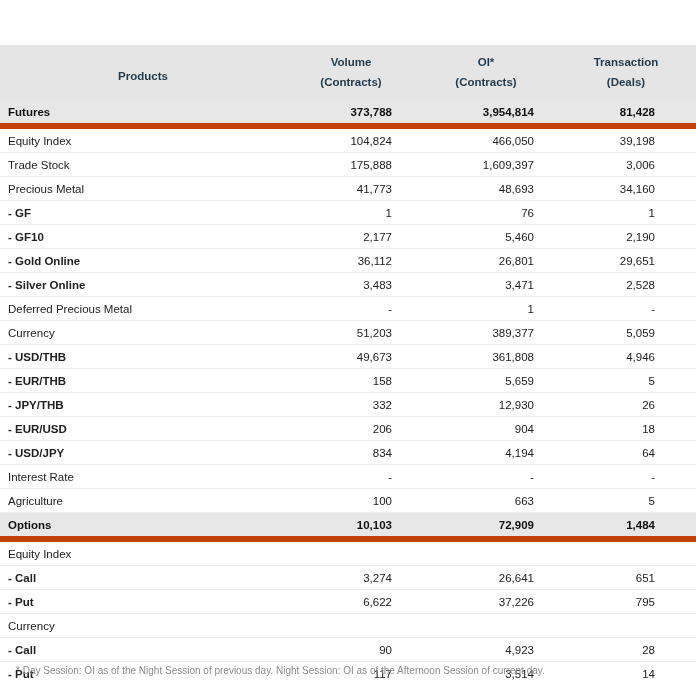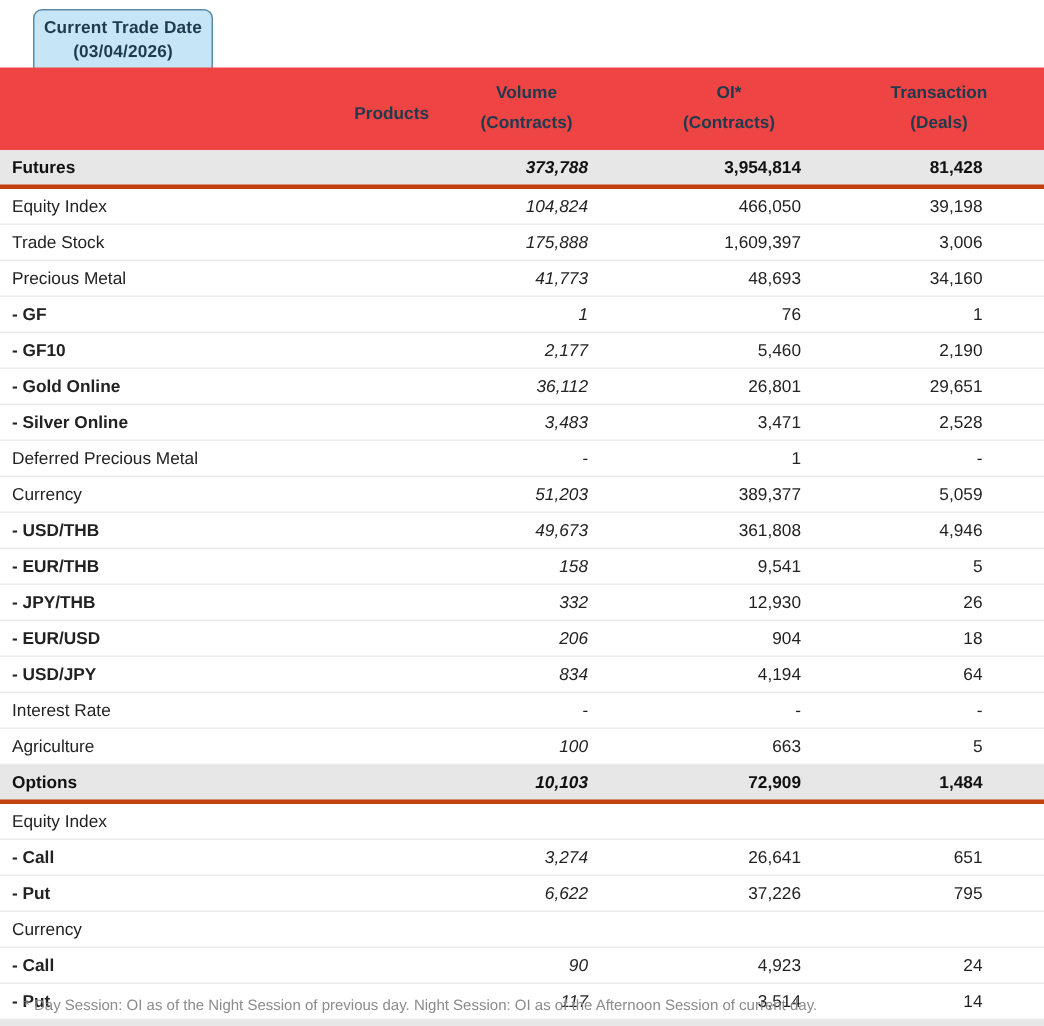--- a/index.html
+++ b/index.html
@@ -64,60 +64,60 @@
     border-collapse: collapse;
     table-layout: fixed;
     font-size: 11.5px;
   }
   table.report col.c-prod   { width: 286px; }
   table.report col.c-vol    { width: 130px; }
   table.report col.c-oi     { width: 140px; }
   table.report col.c-trx    { width: 140px; }
 
   thead th {
-    background: #ef4444;
+    background: #e5e5e5;
     color: #1f3a4d;
     font-weight: bold;
     font-size: 11.5px;
     padding: 0;
     height: 22px;
     vertical-align: middle;
     border: none;
   }
   thead tr.hdr-top th      { padding-top: 7px; height: 20px; }
   thead tr.hdr-bottom th   { padding-bottom: 8px; height: 20px; font-weight: bold; }
-  th.h-prod { text-align: right; }
+  th.h-prod { text-align: center; }
   th.h-vol, th.h-oi, th.h-trx { text-align: center; }
 
   tbody td {
     height: 23px;
     padding: 0 0 0 0;
     font-size: 11.5px;
     color: #222222;
     border-bottom: 1px solid #ececec;
     vertical-align: middle;
     white-space: nowrap;
   }
   td.prod {
     text-align: left;
     padding-left: 8px;
   }
   td.num {
     text-align: right;
     padding-right: 26px;
   }
-  td.num.vol { padding-right: 24px; font-style: italic; }
+  td.num.vol { padding-right: 24px; }
   td.num.oi  { padding-right: 22px; }
   td.num.trx { padding-right: 41px; }
 
   tr.group td {
     background: #e7e7e7;
     font-weight: bold;
     color: #111111;
-    border-bottom: 3px solid #c2410c;
+    border-bottom: 6px solid #c2410c;
   }
   tr.total td {
     background: #e7e7e7;
     font-weight: bold;
     color: #111111;
     border-bottom: 1px solid #cfcfcf;
     border-top: 1px solid #cfcfcf;
   }
   tr.sub td.prod { padding-left: 8px; font-weight: bold; }
 
@@ -130,26 +130,20 @@
     color: #8b8b8b;
     line-height: 14px;
     white-space: nowrap;
   }
 </style>
 </head>
 <body>
 
 <div id="page">
 
-  <div class="tab-strip">
-    <div class="tab">
-      <span class="tab-line1">Current Trade Date</span>
-      <span class="tab-line2">(03/04/2026)</span>
-    </div>
-  </div>
 
   <table class="report">
     <colgroup>
       <col class="c-prod">
         <col class="c-vol">
         <col class="c-oi">
         <col class="c-trx">
     </colgroup>
     <thead>
       <tr class="hdr-top">
@@ -227,21 +221,21 @@
         </tr>
         <tr class="sub">
           <td class="prod">- USD/THB</td>
           <td class="num vol">49,673</td>
           <td class="num oi">361,808</td>
           <td class="num trx">4,946</td>
         </tr>
         <tr class="sub">
           <td class="prod">- EUR/THB</td>
           <td class="num vol">158</td>
-          <td class="num oi">9,541</td>
+          <td class="num oi">5,659</td>
           <td class="num trx">5</td>
         </tr>
         <tr class="sub">
           <td class="prod">- JPY/THB</td>
           <td class="num vol">332</td>
           <td class="num oi">12,930</td>
           <td class="num trx">26</td>
         </tr>
         <tr class="sub">
           <td class="prod">- EUR/USD</td>
@@ -294,21 +288,21 @@
         <tr class="item">
           <td class="prod">Currency</td>
           <td class="num vol"></td>
           <td class="num oi"></td>
           <td class="num trx"></td>
         </tr>
         <tr class="sub">
           <td class="prod">- Call</td>
           <td class="num vol">90</td>
           <td class="num oi">4,923</td>
-          <td class="num trx">24</td>
+          <td class="num trx">28</td>
         </tr>
         <tr class="sub">
           <td class="prod">- Put</td>
           <td class="num vol">117</td>
           <td class="num oi">3,514</td>
           <td class="num trx">14</td>
         </tr>
         <tr class="total">
           <td class="prod">Total Market</td>
           <td class="num vol">383,891</td>

